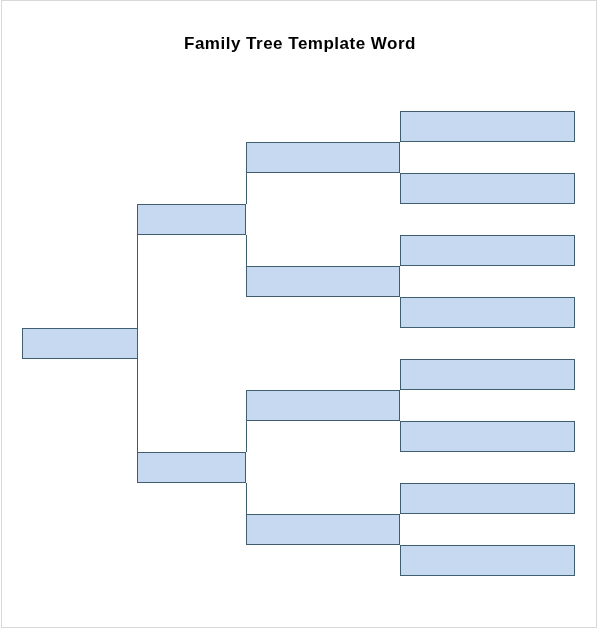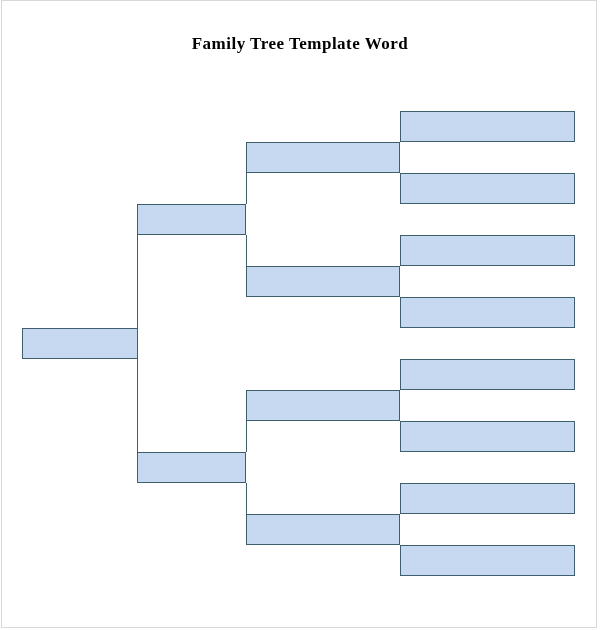--- a/index.html
+++ b/index.html
@@ -5,21 +5,21 @@
   html, body {
     margin: 0;
     padding: 0;
     background: #ffffff;
   }
   #page {
     position: relative;
     width: 600px;
     height: 630px;
     background: var(--page-bg, #ffffff);
-    font-family: Liberation Serif, serif;
+    font-family: Liberation Sans, sans-serif;
     overflow: hidden;
   }
   #frame {
     position: absolute;
     left: 1px;
     top: 0px;
     width: 594px;
     height: 626px;
     border: 1px solid var(--page-border, #d8d8d8);
     pointer-events: none;

